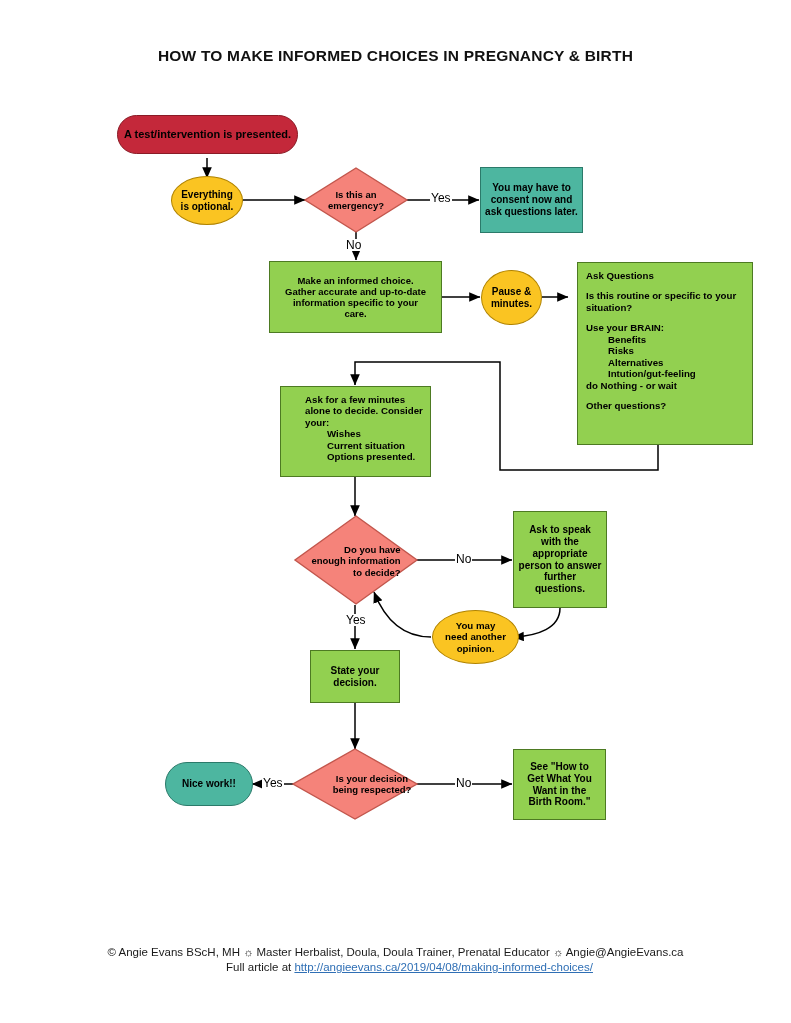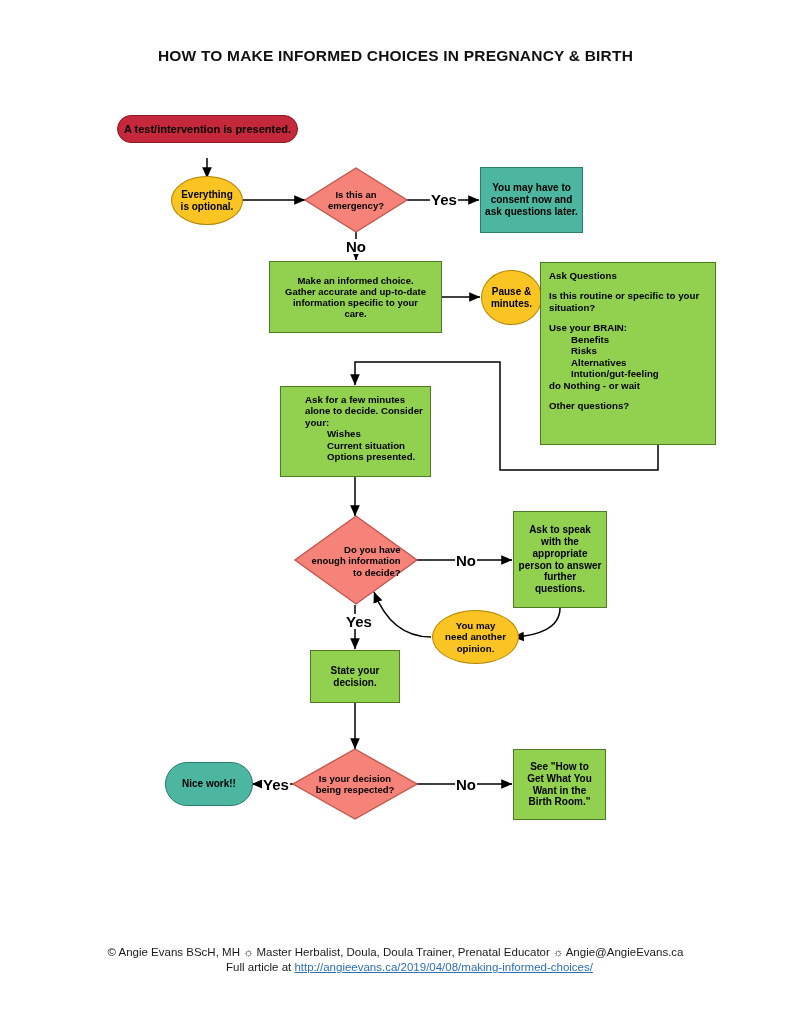--- a/index.html
+++ b/index.html
@@ -41,21 +41,21 @@
 
   
   .lbox{align-items:flex-start;justify-content:flex-start;text-align:left;}
   .lbox .inner{padding:7px 6px 5px 8px;}
   .indent{padding-left:22px;display:block;}
   .nb{font-weight:bold;}
   .sp{display:block;height:9px;}
 
   
   .elabel{
-    position:absolute;font-size:15px;font-weight:bold;color:#000;
+    position:absolute;font-size:12px;font-weight:normal;color:#000;
     background:#fff;padding:0 1px;line-height:1;
   }
 
   
   #wires{position:absolute;left:0;top:0;width:791px;height:1023px;}
 
   
   .footer{
     position:absolute;left:0;width:791px;text-align:center;
     font-size:11.5px;color:#1a1a1a;font-family:"Liberation Sans","DejaVu Sans",sans-serif;
@@ -111,21 +111,21 @@
       <path d="M417,784 L512,784"></path>
     </g>
   </svg>
 
   <svg style="position:absolute;left:0;top:0;width:791px;height:1023px;pointer-events:none;" viewBox="0 0 791 1023" xmlns="http://www.w3.org/2000/svg">
     <polygon points="356,168 407,200 356,232 305,200" fill="#F5837A" stroke="#C2564C" stroke-width="1.4"></polygon>
     <polygon points="356,516 417,560 356,604 295,560" fill="#F5837A" stroke="#C2564C" stroke-width="1.4"></polygon>
     <polygon points="355,749 417,784 355,819 293,784" fill="#F5837A" stroke="#C2564C" stroke-width="1.4"></polygon>
   </svg>
 
-  <div class="node rrect" style="left:117px;top:115px;width:181px;height:28px;background:#C4283A;font-size:11px;">
+  <div class="node rrect" style="left:117px;top:115px;width:181px;height:39px;background:#C4283A;font-size:11px;">
     <span class="inner">A test/intervention is presented.</span>
   </div>
 
   <div class="node ellipse" style="left:171px;top:176px;width:72px;height:49px;background:#FAC422;font-size:10px;">
     <span class="inner">
       <span>Everything</span><br>
       <span>is optional.</span>
     </span>
   </div>
 
@@ -149,21 +149,21 @@
     </span>
   </div>
 
   <div class="node ellipse" style="left:481px;top:270px;width:61px;height:55px;background:#FAC422;font-size:10px;">
     <span class="inner">
       <span>Pause &amp;</span><br>
       <span>minutes.</span>
     </span>
   </div>
 
-  <div class="node rect lbox" style="left:540px;top:262px;width:176px;height:183px;background:#92D050;font-size:9.7px;">
+  <div class="node rect lbox" style="left:577px;top:262px;width:176px;height:183px;background:#92D050;font-size:9.7px;">
     <span class="inner">
       <span>Ask Questions</span>
       <span class="sp"></span>
       <span style="display:block;">Is this routine or specific to your situation?</span>
       <span class="sp"></span>
       <span style="display:block;">Use your BRAIN:</span>
       <span class="indent">Benefits</span>
       <span class="indent">Risks</span>
       <span class="indent">Alternatives</span>
       <span class="indent"><span>Intution</span><span class="nb">/gut-feeling</span></span>
@@ -204,21 +204,21 @@
     </span>
   </div>
 
   <div class="node rect" style="left:310px;top:650px;width:90px;height:53px;background:#92D050;font-size:10px;">
     <span class="inner">
       <span>State your</span><br>
       <span>decision.</span>
     </span>
   </div>
 
-  <div class="dia-label" style="left:293px;top:768px;width:124px;height:32px;font-size:9.5px;">
+  <div class="dia-label" style="left:310px;top:768px;width:124px;height:32px;font-size:9.5px;">
     <span>
       <span>Is your decision</span><br>
       <span>being respected?</span>
     </span>
   </div>
 
   <div class="node teal-round" style="left:165px;top:762px;width:88px;height:44px;background:#4DB6A0;font-size:10px;">
     <span class="inner">Nice work!!</span>
   </div>
 

